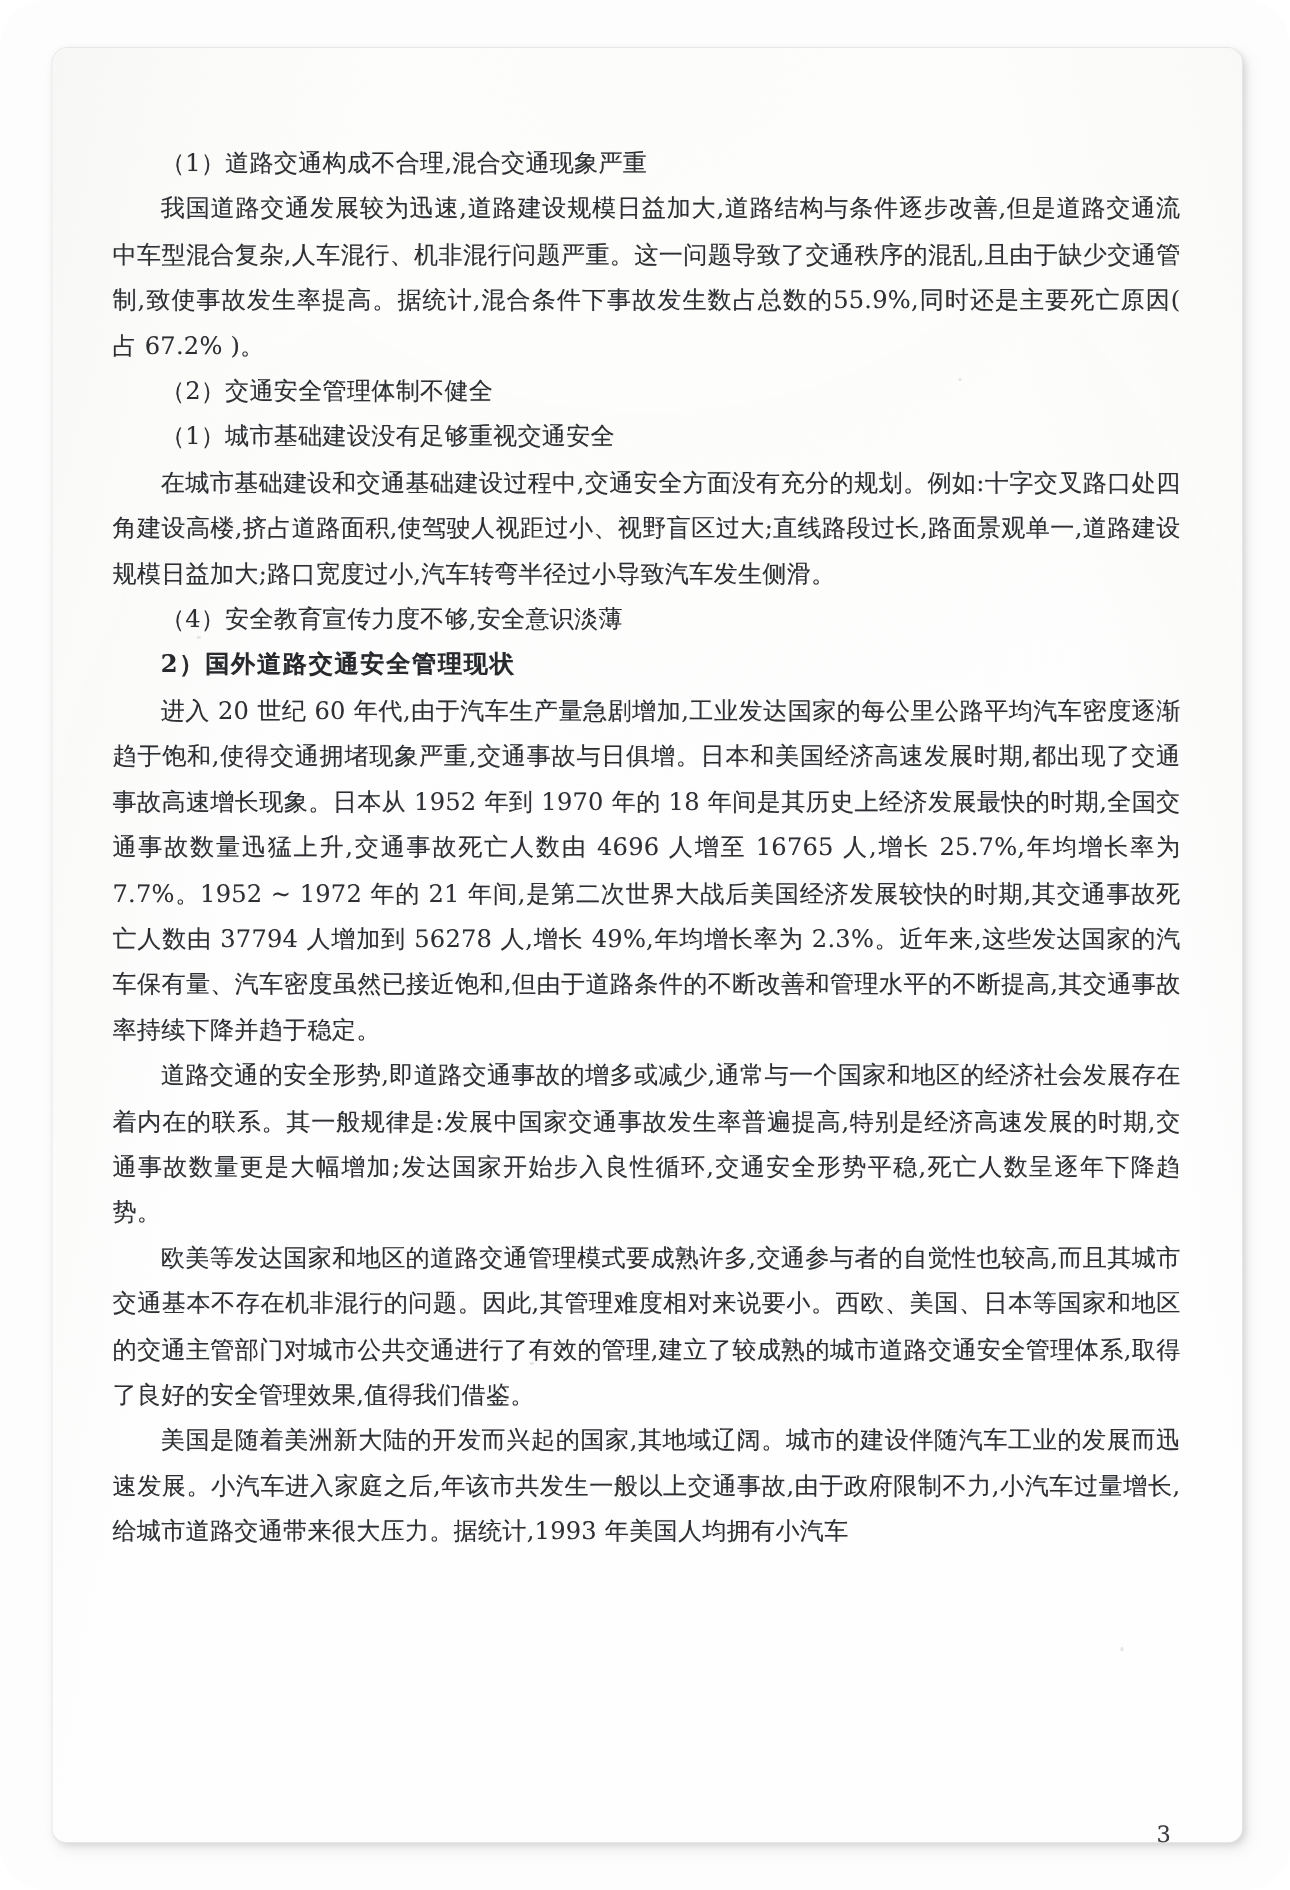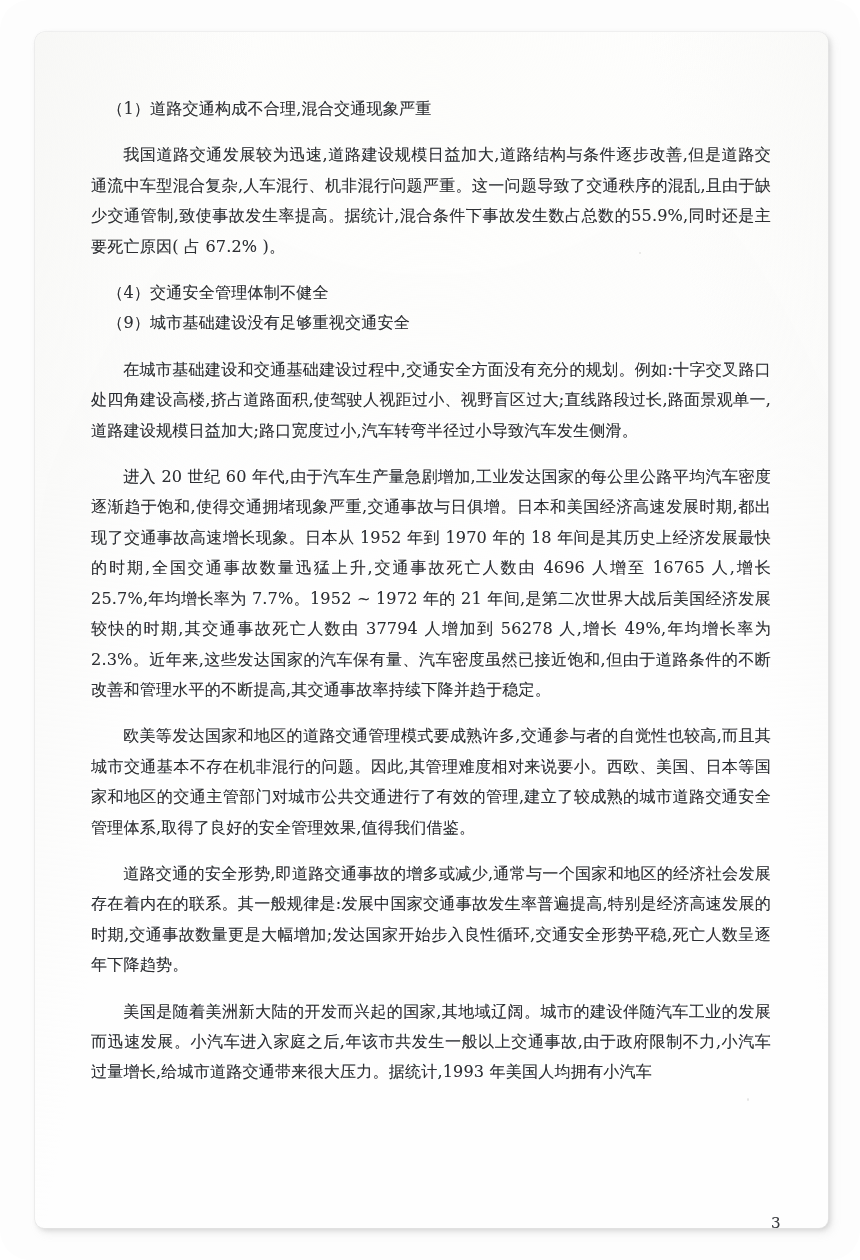--- a/index.html
+++ b/index.html
@@ -52,21 +52,21 @@
     width: 712px;
     color: #2d2f33;
     font-size: 16.1px;
     line-height: 30.4px;
     text-align: justify;
     text-justify: inter-character;
     letter-spacing: 0.15px;
   }
 
   .para {
-    margin: 16px;
+    margin: 0;
     text-indent: 2em;
     text-align: justify;
     text-justify: inter-character;
   }
   
   .sub-head {
     margin: 0;
     text-indent: 2em;
     text-align: left;
   }
@@ -105,29 +105,31 @@
 <body>
 
 <div id="screenshot">
 
   <div class="page-sheet">
 
     <div class="text-body">
       <p class="sub-head">（1）道路交通构成不合理,混合交通现象严重</p>
       <p class="para">我国道路交通发展较为迅速,道路建设规模日益加大,道路结构与条件逐步改善,但是道路交通流中车型混合复杂,人车混行、机非混行问题严重。这一问题导致了交通秩序的混乱,且由于缺少交通管制,致使事故发生率提高。据统计,混合条件下事故发生数占总数的55.9%,同时还是主要死亡原因( 占 67.2% )。</p>
 
-      <p class="sub-head">（4）交通安全管理体制不健全</p>
+      <p class="sub-head">（2）交通安全管理体制不健全</p>
 
-      <p class="sub-head">（9）城市基础建设没有足够重视交通安全</p>
+      <p class="sub-head">（1）城市基础建设没有足够重视交通安全</p>
       <p class="para">在城市基础建设和交通基础建设过程中,交通安全方面没有充分的规划。例如:十字交叉路口处四角建设高楼,挤占道路面积,使驾驶人视距过小、视野盲区过大;直线路段过长,路面景观单一,道路建设规模日益加大;路口宽度过小,汽车转弯半径过小导致汽车发生侧滑。</p>
 
+      <p class="sub-head">（4）安全教育宣传力度不够,安全意识淡薄</p>
 
+      <p class="sec-head">2）国外道路交通安全管理现状</p>
       <p class="para">进入 20 世纪 60 年代,由于汽车生产量急剧增加,工业发达国家的每公里公路平均汽车密度逐渐趋于饱和,使得交通拥堵现象严重,交通事故与日俱增。日本和美国经济高速发展时期,都出现了交通事故高速增长现象。日本从 1952 年到 1970 年的 18 年间是其历史上经济发展最快的时期,全国交通事故数量迅猛上升,交通事故死亡人数由 4696 人增至 16765 人,增长 25.7%,年均增长率为 7.7%。1952 ~ 1972 年的 21 年间,是第二次世界大战后美国经济发展较快的时期,其交通事故死亡人数由 37794 人增加到 56278 人,增长 49%,年均增长率为 2.3%。近年来,这些发达国家的汽车保有量、汽车密度虽然已接近饱和,但由于道路条件的不断改善和管理水平的不断提高,其交通事故率持续下降并趋于稳定。</p>
+      <p class="para">道路交通的安全形势,即道路交通事故的增多或减少,通常与一个国家和地区的经济社会发展存在着内在的联系。其一般规律是:发展中国家交通事故发生率普遍提高,特别是经济高速发展的时期,交通事故数量更是大幅增加;发达国家开始步入良性循环,交通安全形势平稳,死亡人数呈逐年下降趋势。</p>
       <p class="para">欧美等发达国家和地区的道路交通管理模式要成熟许多,交通参与者的自觉性也较高,而且其城市交通基本不存在机非混行的问题。因此,其管理难度相对来说要小。西欧、美国、日本等国家和地区的交通主管部门对城市公共交通进行了有效的管理,建立了较成熟的城市道路交通安全管理体系,取得了良好的安全管理效果,值得我们借鉴。</p>
-      <p class="para">道路交通的安全形势,即道路交通事故的增多或减少,通常与一个国家和地区的经济社会发展存在着内在的联系。其一般规律是:发展中国家交通事故发生率普遍提高,特别是经济高速发展的时期,交通事故数量更是大幅增加;发达国家开始步入良性循环,交通安全形势平稳,死亡人数呈逐年下降趋势。</p>
 
       <p class="para">美国是随着美洲新大陆的开发而兴起的国家,其地域辽阔。城市的建设伴随汽车工业的发展而迅速发展。小汽车进入家庭之后,年该市共发生一般以上交通事故,由于政府限制不力,小汽车过量增长,给城市道路交通带来很大压力。据统计,1993 年美国人均拥有小汽车</p>
     </div>
 
     <div class="page-number">3</div>
 
     <span class="speck" style="left:96px;top:392px;width:3px;height:2px;"></span>
     <span class="speck" style="left:604px;top:220px;width:2px;height:2px;"></span>
     <span class="speck" style="left:318px;top:876px;width:3px;height:2px;"></span>
     <span class="speck" style="left:712px;top:1066px;width:2px;height:3px;"></span>

